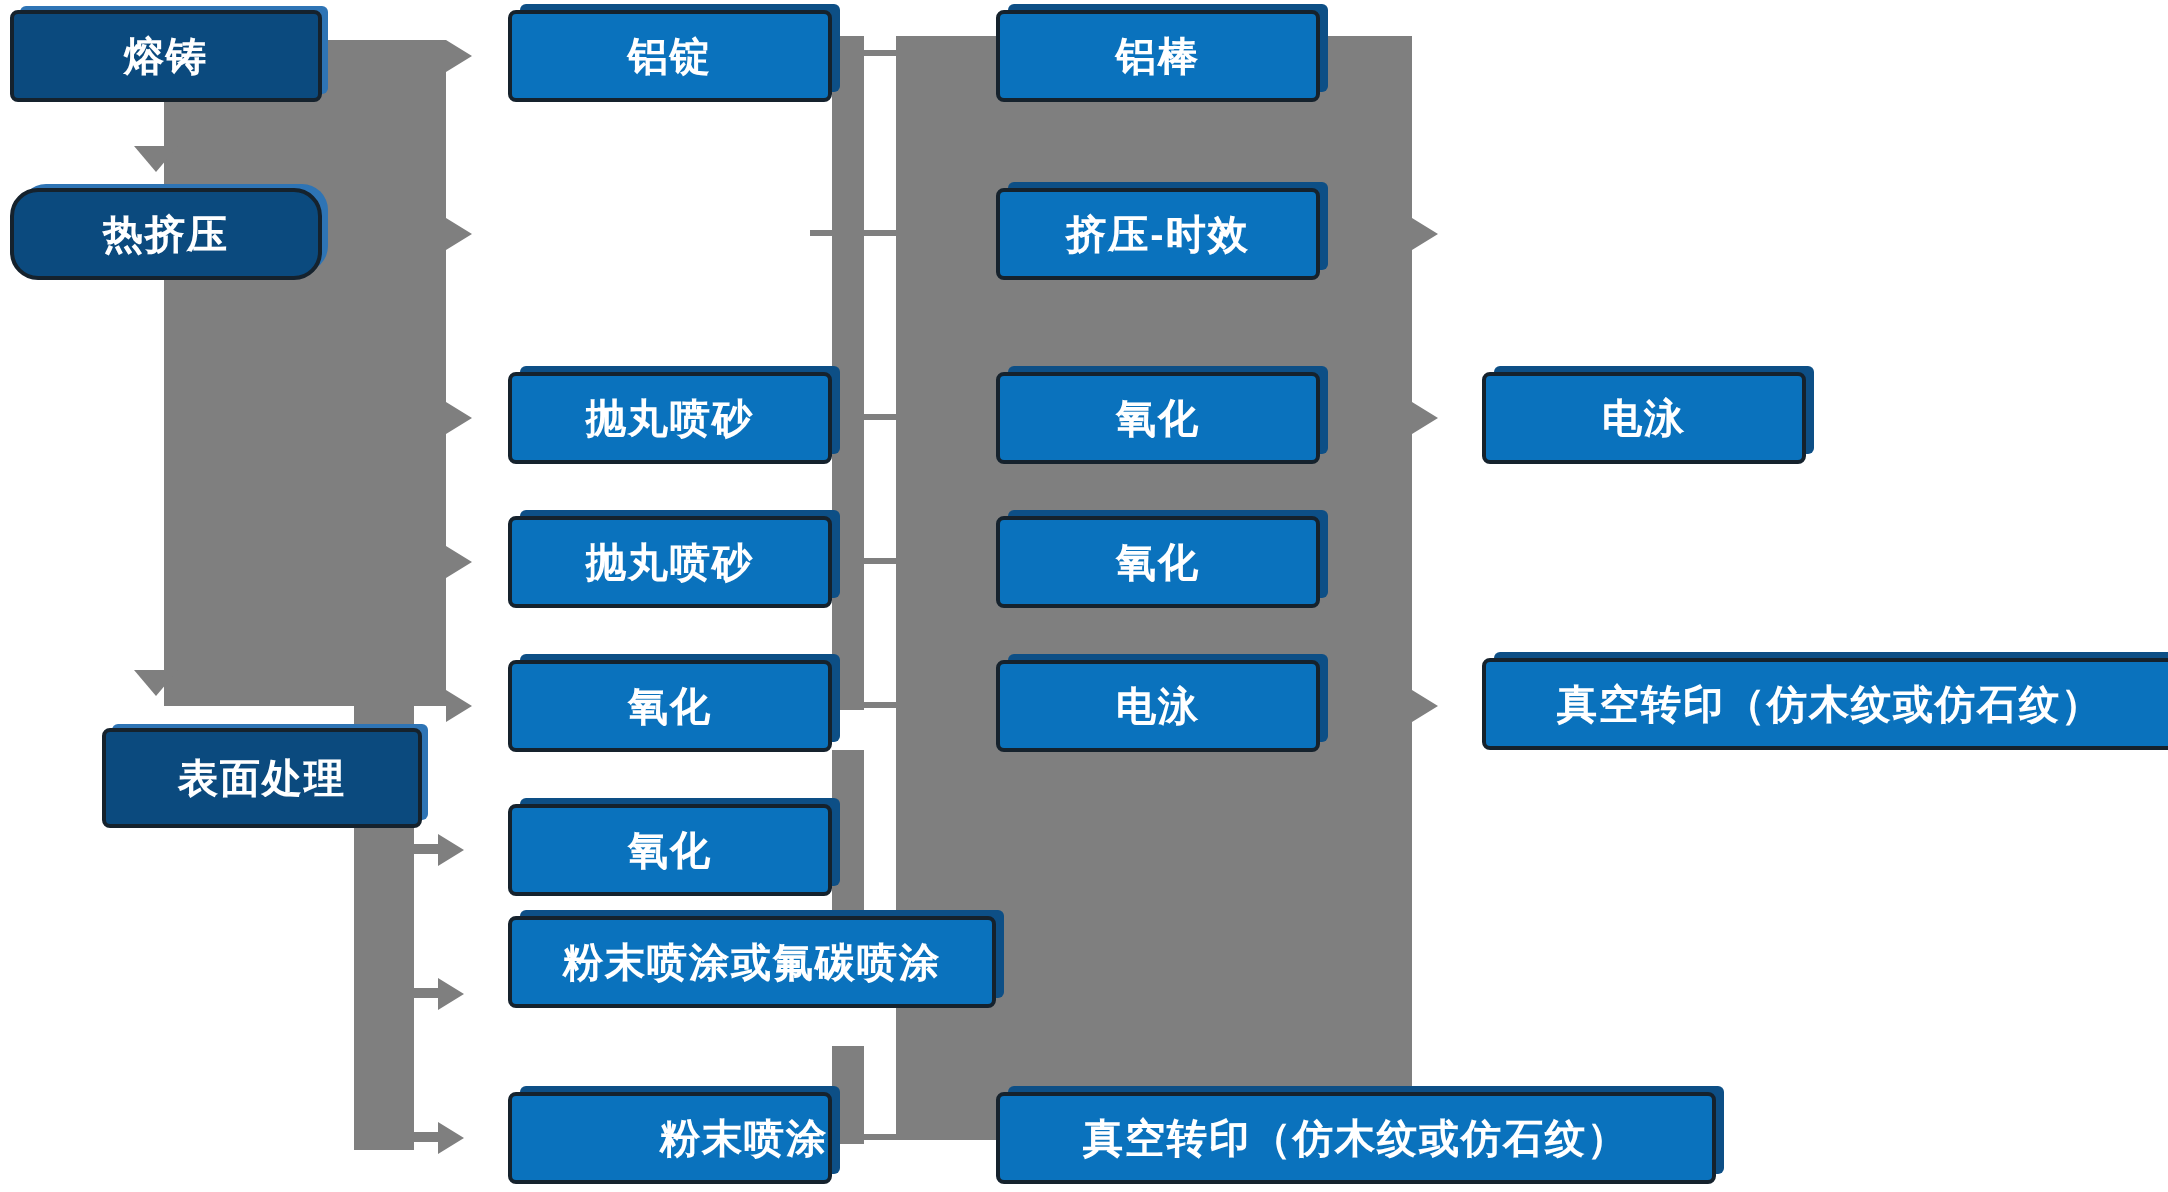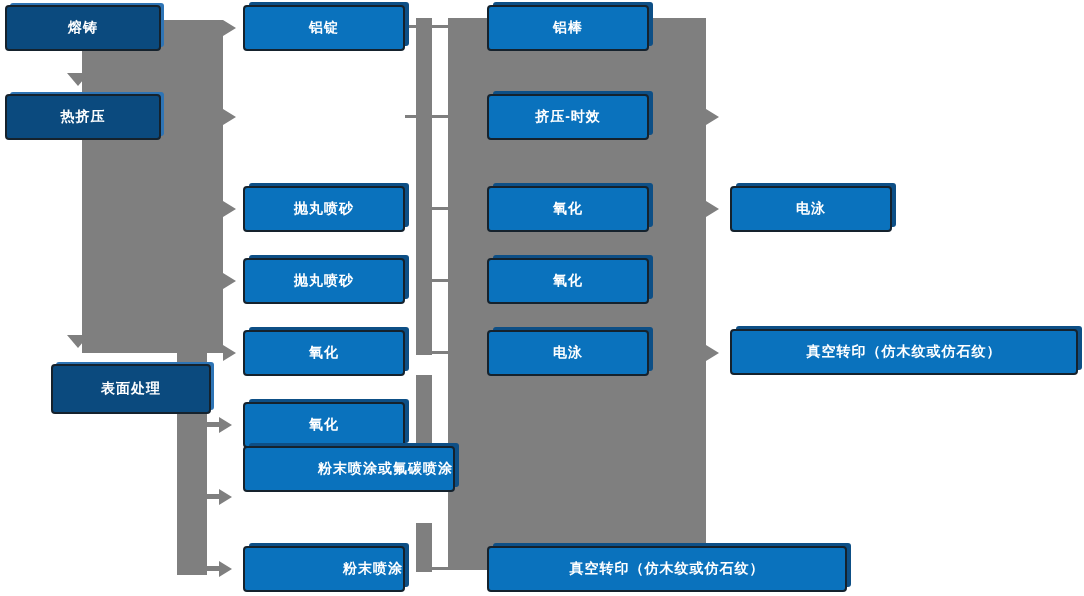--- a/index.html
+++ b/index.html
@@ -8,29 +8,29 @@
     width:1084px; height:596px;
     background:#ffffff;
     overflow:hidden;
     font-family:"Liberation Sans", sans-serif;
   }
   .bar { position:absolute; background:#7f7f7f; }
   .node {
     position:absolute;
     display:flex; align-items:center; justify-content:center;
     color:#ffffff;
-    font-size:14px; font-weight:bold;
+    font-size:20px; font-weight:bold;
     letter-spacing:1px;
     border:2px solid #15222d;
     border-radius:4px;
     box-sizing:border-box;
     text-align:center;
     white-space:nowrap;
   }
-  .node.light { background:#0a72bd; box-shadow:5px -4px 0 -1px #0d4f86; }
+  .node.light { background:#0a72bd; box-shadow:5px -4px 0 -1px #0d4f86;margin-left:11px; }
   .node.dark  { background:#0b4a7e; box-shadow:4px -3px 0 -1px #2e74b5; }
   .arrow-right {
     position:absolute; width:0; height:0;
     border-left:13px solid #7f7f7f;
     border-top:8px solid transparent;
     border-bottom:8px solid transparent;
   }
   .arrow-down {
     position:absolute; width:0; height:0;
     border-top:13px solid #7f7f7f;
@@ -67,42 +67,42 @@
     <div class="arrow-right" style="left: 219px; top: 489px;"></div>
     <div class="arrow-right" style="left: 219px; top: 561px;"></div>
     <div class="arrow-right" style="left: 706px; top: 109px;"></div>
     <div class="arrow-right" style="left: 706px; top: 201px;"></div>
     <div class="arrow-right" style="left: 706px; top: 345px;"></div>
     <div class="arrow-down" style="left: 67px; top: 73px;"></div>
     <div class="arrow-down" style="left: 67px; top: 335px;"></div>
     <div class="node dark" style="left: 5px; top: 5px; width: 156px; height: 46px;">
       <span>熔铸</span>
     </div>
-    <div class="node dark" style="left: 5px; top: 94px; width: 156px; height: 46px;">
+    <div class="node dark" style="left: 5px; top: 94px; width: 156px; height: 46px; border-radius: 14px;">
       <span>热挤压</span>
     </div>
     <div class="node dark" style="left: 3px; top: 364px; width: 160px; height: 50px; margin-left: 48px;">
       <span>表面处理</span>
     </div>
     <div class="node light" style="left: 243px; top: 5px; width: 162px; height: 46px;">
       <span>铝锭</span>
     </div>
     <div class="node light" style="left: 243px; top: 186px; width: 162px; height: 46px;">
       <span>抛丸喷砂</span>
     </div>
     <div class="node light" style="left: 243px; top: 258px; width: 162px; height: 46px;">
       <span>抛丸喷砂</span>
     </div>
     <div class="node light" style="left: 243px; top: 330px; width: 162px; height: 46px;">
       <span>氧化</span>
     </div>
     <div class="node light" style="left: 243px; top: 402px; width: 162px; height: 46px;">
       <span>氧化</span>
     </div>
-    <div class="node light" style="left: 243px; top: 446px; width: 212px; height: 46px; justify-content: flex-end;">
+    <div class="node light" style="left: 243px; top: 458px; width: 244px; height: 46px;">
       <span>粉末喷涂或氟碳喷涂</span>
     </div>
     <div class="node light" style="left: 243px; top: 546px; width: 162px; height: 46px; justify-content: flex-end;">
       <span>粉末喷涂</span>
     </div>
     <div class="node light" style="left: 487px; top: 5px; width: 162px; height: 46px;">
       <span>铝棒</span>
     </div>
     <div class="node light" style="left: 487px; top: 94px; width: 162px; height: 46px;">
       <span>挤压-时效</span>

